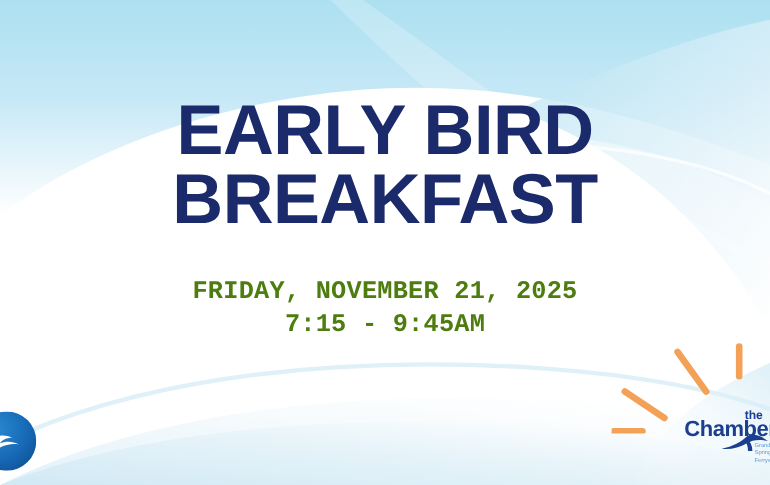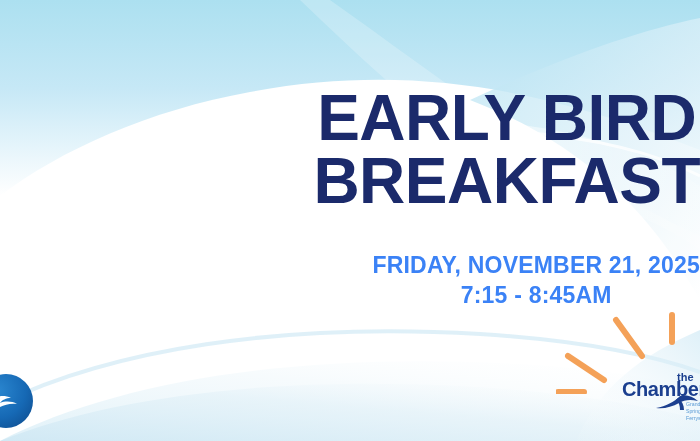--- a/index.html
+++ b/index.html
@@ -28,21 +28,21 @@
 
   
   .content {
     position: absolute;
     left: 0;
     top: 0;
     width: 700px;
     height: 441px;
     display: flex;
     flex-direction: column;
-    align-items: flex-end;
+    align-items: center;
     justify-content: flex-start;
     pointer-events: none;
   }
 
   .headline {
     margin: 0;
     padding: 0;
     text-align: center;
     font-weight: 700;
     letter-spacing: -0.5px;
@@ -61,23 +61,24 @@
 
   .details {
     margin-top: 38px;
     text-align: center;
     line-height: 1.33;
   }
   .detail-line {
     display: block;
     font-size: 23px;
     font-weight: 700;
-    color: #3b82f6;
+    color: #4d7c0f;
     letter-spacing: 0.2px;
     white-space: nowrap;
+    font-family: Liberation Mono, monospace;
   }
 
   
   .circle-mark {
     position: absolute;
     left: -21px;
     top: 374px;
     width: 54px;
     height: 54px;
   }
@@ -191,17 +192,17 @@
   </svg>
 
   <div class="content">
     <h1 class="headline">
       <span class="headline-line headline-line-1">EARLY BIRD</span>
       <span class="headline-line headline-line-2">BREAKFAST</span>
     </h1>
 
     <div class="details">
       <span class="detail-line">FRIDAY, NOVEMBER 21, 2025</span>
-      <span class="detail-line">7:15 - 8:45AM</span>
+      <span class="detail-line">7:15 - 9:45AM</span>
     </div>
   </div>
 
 </div>
 
 </body></html>

